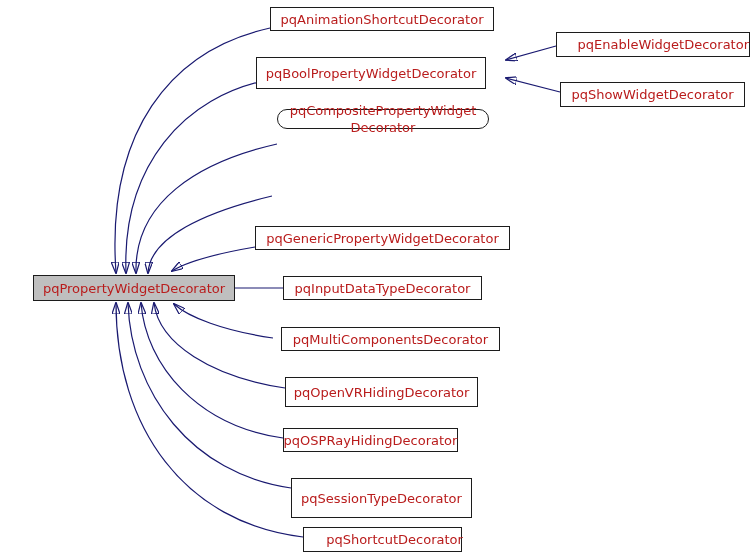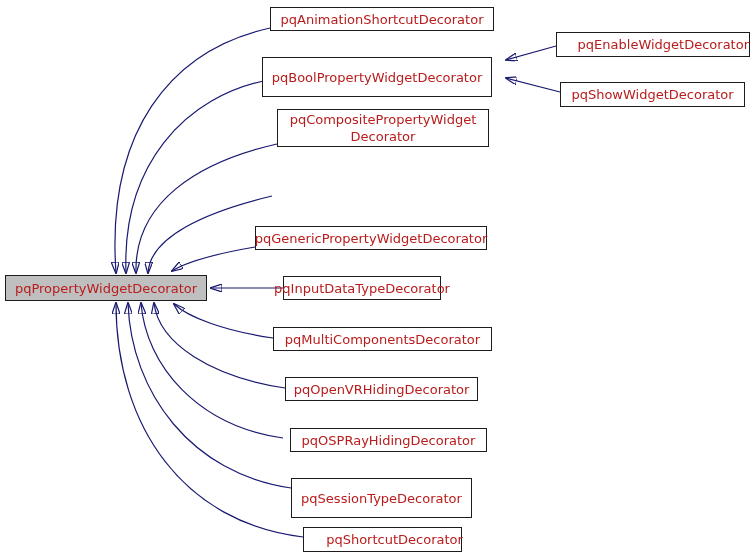--- a/index.html
+++ b/index.html
@@ -39,20 +39,21 @@
     color: #b91c1c;
     text-align: center;
     line-height: 17px;
     white-space: pre-line;
     cursor: pointer;
   }
   .node.base {
     background: #bfbfbf;
     border-width: 1.5px;
     cursor: default;
+    margin-left: 28px;
   }
   .node.thick {
     border-width: 1.5px;
     align-items: center;
   }
 </style>
 </head>
 <body>
 
 <div class="canvas">
@@ -79,55 +80,55 @@
   </svg>
 
   <div class="node base" style="left:5px; top:275px; width:202px; height:26px;">
     <span>pqPropertyWidgetDecorator</span>
   </div>
 
   <div class="node" style="left:270px; top:7px; width:224px; height:24px;">
     <span>pqAnimationShortcutDecorator</span>
   </div>
 
-  <div class="node" style="left:262px; top:57px; width:230px; height:40px;text-align:right;">
+  <div class="node" style="left:256px; top:57px; width:230px; height:32px;text-align:right;">
     <span>pqBoolPropertyWidgetDecorator</span>
   </div>
 
   <div class="node" style="left:556px; top:32px; width:194px; height:25px;justify-content:flex-end;">
     <span>pqEnableWidgetDecorator</span>
   </div>
 
   <div class="node thick" style="left:560px; top:82px; width:185px; height:25px;">
     <span>pqShowWidgetDecorator</span>
   </div>
 
-  <div class="node" style="left:277px; top:109px; width:212px; height:38px;">
+  <div class="node" style="left:277px; top:109px; width:212px; height:20px;border-radius:15px;">
     <span>pqCompositePropertyWidget
 Decorator</span>
   </div>
 
 
-  <div class="node" style="left:255px; top:226px; width:232px; height:24px;align-items:center;">
+  <div class="node" style="left:255px; top:226px; width:255px; height:24px;align-items:center;">
     <span>pqGenericPropertyWidgetDecorator</span>
   </div>
 
-  <div class="node" style="left:283px; top:276px; width:158px; height:24px;">
+  <div class="node" style="left:283px; top:276px; width:199px; height:24px;">
     <span>pqInputDataTypeDecorator</span>
   </div>
 
-  <div class="node thick" style="left:273px; top:327px; width:219px; height:24px;">
+  <div class="node thick" style="left:281px; top:327px; width:219px; height:24px;">
     <span>pqMultiComponentsDecorator</span>
   </div>
 
-  <div class="node" style="left:285px; top:377px; width:193px; height:24px;">
+  <div class="node" style="left:285px; top:377px; width:193px; height:30px;">
     <span>pqOpenVRHidingDecorator</span>
   </div>
 
-  <div class="node thick" style="left:290px; top:428px; width:197px; height:24px;">
+  <div class="node thick" style="left:283px; top:428px; width:175px; height:24px;">
     <span>pqOSPRayHidingDecorator</span>
   </div>
 
   <div class="node thick" style="left:291px; top:478px; width:181px; height:40px;">
     <span>pqSessionTypeDecorator</span>
   </div>
 
   <div class="node" style="left:303px; top:527px; width:159px; height:25px;padding-left:24px;">
     <span>pqShortcutDecorator</span>
   </div>

